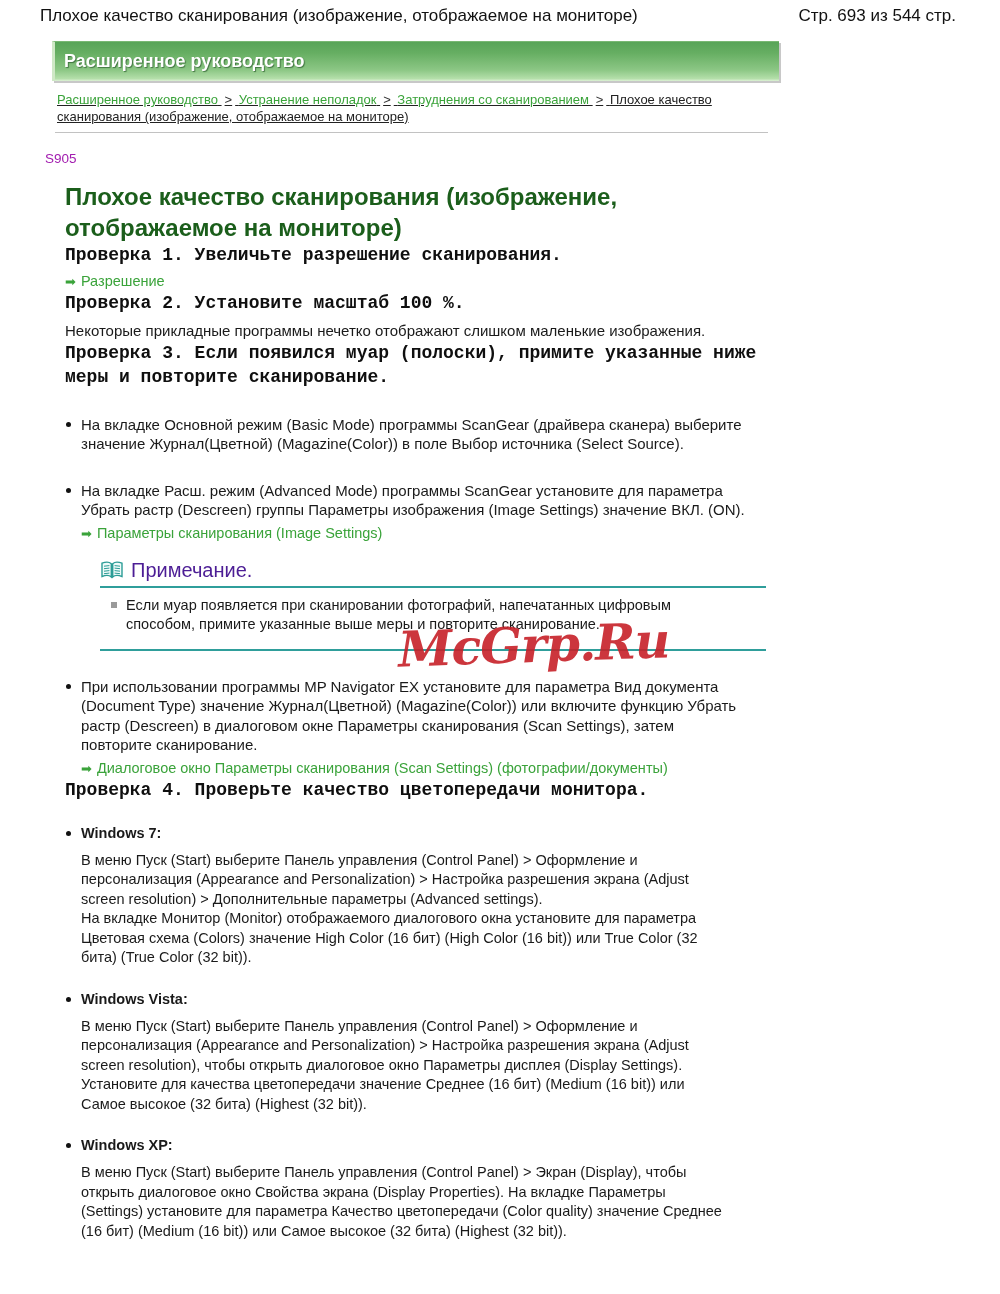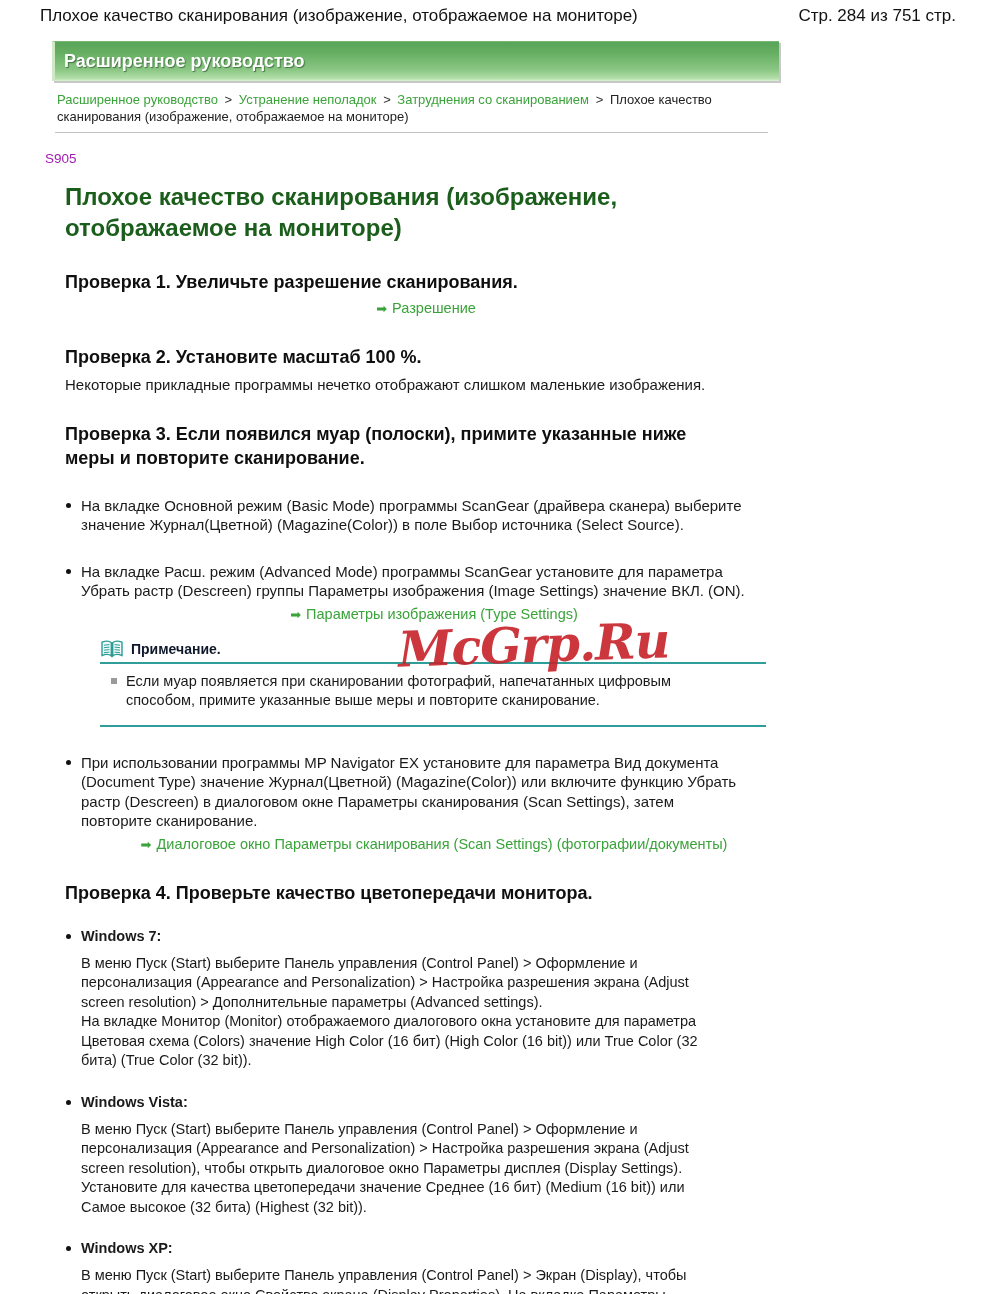--- a/index.html
+++ b/index.html
@@ -21,56 +21,56 @@
     margin:15px 0 0 52px; width:727px; height:40px;
     background:linear-gradient(180deg,#58a458 0%,#66ae62 28%,#8cc785 72%,#b4dfaa 94%,#ddf1d6 100%);
     border-top:1px solid #79b873; border-left:3px solid #cfe8c6;
     box-shadow:2px 2px 0 rgba(155,155,155,.55);
     color:#fff; font-weight:bold; font-size:18px; line-height:38px;
     padding-left:9px; text-shadow:1px 1px 1px rgba(55,105,55,.85);
   }
 
   
   .breadcrumb {
-    margin:10px 0 0 57px; width:700px; font-size:13px; line-height:17px; color:#222;
+    margin:10px 0 0 57px; width:700px; font-size:13px; line-height:17px; color:#222;text-decoration:underline;
   }
   .crumb-link { color:#3aa33a; cursor:pointer; text-decoration:none; }
   .crumb-sep { color:#333; padding:0 3px; }
 
   .hairline { margin:7px 0 0 55px; width:713px; height:1px; background:#c2c2c2; }
 
   .doc-code { margin:18px 0 0 45px; font-size:13.5px; color:#a21caf; }
 
   .content { margin-left:65px; width:722px; }
 
   h1.doc-title {
     margin-top:15px; font-size:24px; line-height:31px; font-weight:bold; color:#1b5e1b;
   }
 
   h2.check {
-    margin-top:27px; font-size:18px; line-height:24px; font-weight:bold; color:#0f0f0f;
+    font-size:18px; line-height:24px; font-weight:bold; color:#0f0f0f;font-family:Liberation Mono, monospace;
   }
   .body-text { margin-top:6px; font-size:15px; line-height:19.5px; color:#1a1a1a; }
 
-  .link-row { margin-top:5px; font-size:14.5px; line-height:19px;text-align:center; }
+  .link-row { margin-top:5px; font-size:14.5px; line-height:19px; }
   .arr { color:#3aa33a; font-size:13px; margin-right:5px; }
   .glink { color:#3aa33a; cursor:pointer; text-decoration:none; }
 
   ul.blist { list-style:none; margin-top:4px; }
   ul.blist > li { position:relative; padding-left:16px; margin-top:26px; }
   .dot {
     position:absolute; left:1px; top:7px; width:5px; height:5px;
     border-radius:50%; background:#111;
   }
   li .link-row { margin-top:4px; }
 
   
   .note { margin:16px 0 0 35px; width:666px; }
   .note-head { display:flex; align-items:center; gap:7px; }
-  .note-title { font-size:14px; font-weight:bold; color:#0f172a; }
+  .note-title { font-size:20px; font-weight:normal; color:#4c1d95; }
   .teal-line { height:2px; background:#2f9e9b; margin-top:4px; }
   .note-item { position:relative; padding:8px 0 10px 26px; font-size:14.5px; line-height:19.5px; }
   .sq {
     position:absolute; left:11px; top:14px; width:6px; height:6px; background:#9a9a9a;
   }
 
   
   .os-label { font-weight:bold; font-size:14.5px; line-height:19px; }
   .os-text { margin-top:8px; font-size:14.5px; line-height:19.5px; }
   ul.oslist > li { margin-top:22px; }
@@ -81,21 +81,21 @@
     font-family:"DejaVu Serif", serif; font-style:italic; font-weight:bold;
     font-size:49px; letter-spacing:-1px; color:rgba(199,32,40,.9);
     transform:rotate(-2deg); pointer-events:none;
   }
 </style>
 </head>
 <body>
 
 <div class="pg-header">
   <div>Плохое качество сканирования (изображение, отображаемое на мониторе)</div>
-  <div>Стр. 284 из 751 стр.</div>
+  <div>Стр. 693 из 544 стр.</div>
 </div>
 
 <div class="banner">
   <span>Расширенное руководство</span>
 </div>
 
 <div class="breadcrumb">
   <span class="crumb-link">Расширенное руководство</span>
   <span class="crumb-sep">&gt;</span>
   <span class="crumb-link">Устранение неполадок</span>
@@ -129,21 +129,21 @@
     <li>
       <span class="dot"></span>
       <div class="body-text preline" style="margin-top:0">На вкладке Основной режим (Basic Mode) программы ScanGear (драйвера сканера) выберите
 значение Журнал(Цветной) (Magazine(Color)) в поле Выбор источника (Select Source).</div>
     </li>
     <li style="margin-top:27px">
       <span class="dot"></span>
       <div class="body-text preline" style="margin-top:0">На вкладке Расш. режим (Advanced Mode) программы ScanGear установите для параметра
 Убрать растр (Descreen) группы Параметры изображения (Image Settings) значение ВКЛ. (ON).</div>
       <div class="link-row">
-        <span class="arr">➡</span><span class="glink">Параметры изображения (Type Settings)</span>
+        <span class="arr">➡</span><span class="glink">Параметры сканирования (Image Settings)</span>
       </div>
     </li>
   </ul>
 
   <div class="note">
     <div class="note-head">
       <svg width="24" height="18" viewBox="0 0 24 18">
         <path d="M2 2.2 C6 .6 9.6 1.1 11.3 2.7 L11.3 16 C9.6 14.4 6 13.9 2 15.5 Z" fill="#effaf9" stroke="#2b9c96" stroke-width="1.4"></path>
         <path d="M22 2.2 C18 .6 14.4 1.1 12.7 2.7 L12.7 16 C14.4 14.4 18 13.9 22 15.5 Z" fill="#effaf9" stroke="#2b9c96" stroke-width="1.4"></path>
         <g stroke="#2b9c96" stroke-width="1" fill="none">

